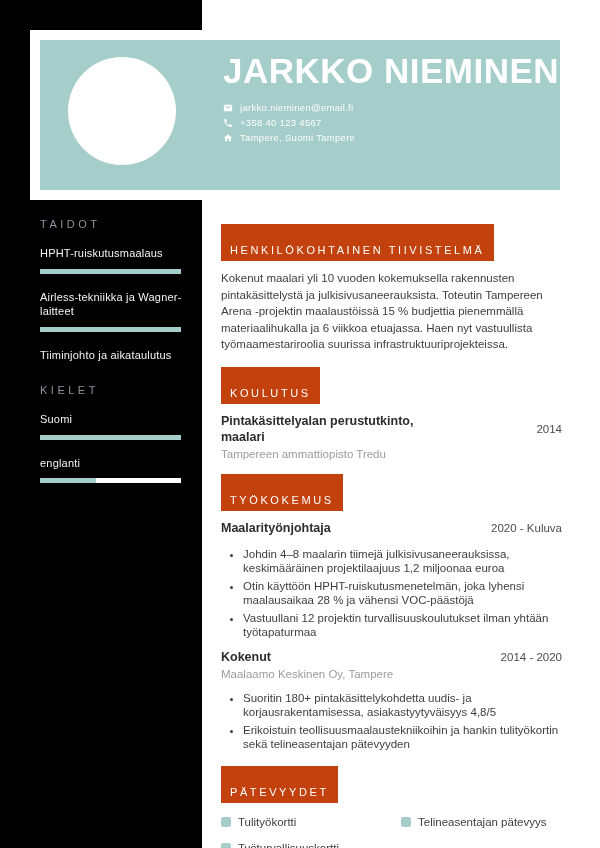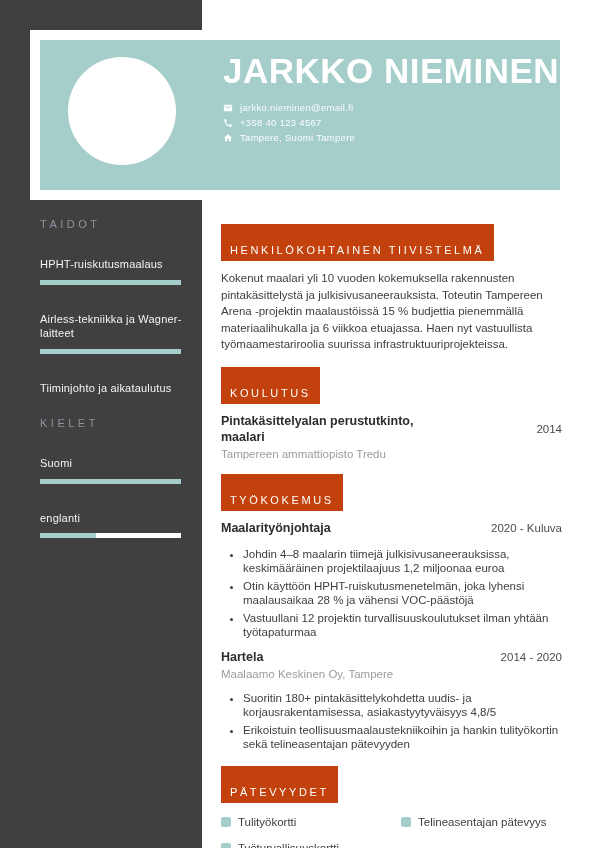--- a/index.html
+++ b/index.html
@@ -3,25 +3,25 @@
 <meta charset="utf-8">
 <style>
   * { box-sizing: border-box; }
   html,body { margin:0; padding:0; background:#e8e8e8; }
   .page {
     position:relative; width:600px; height:848px; margin:0 auto;
     background:#ffffff; overflow:hidden;
     font-family:"Liberation Sans", sans-serif;
   }
   
-  .sidebar { position:absolute; left:0; top:0; width:202px; height:848px; background:#404040; }
+  .sidebar { position:absolute; left:0; top:0; width:202px; height:848px; background:#000000; }
   .sidebar-content { position:absolute; left:40px; top:218px; width:145px; }
   .side-title { font-size:11px; letter-spacing:3.5px; color:#8f93a0; }
   .side-title.languages { margin-top:22px; }
-  .skill-label { margin-top:27px; font-size:11px; line-height:14.5px; color:#f4f4f4; letter-spacing:.2px; width:142px; }
+  .skill-label { margin-top:16px; font-size:11px; line-height:14.5px; color:#f4f4f4; letter-spacing:.2px; width:142px; }
   .bar { margin-top:8px; width:141px; height:5px; background:#ffffff; }
   .bar-fill { height:100%; background:#a5cecb; }
   
   .header-frame {
     position:absolute; left:30px; top:30px; width:540px; height:170px;
     background:#a5cecb; border:10px solid #ffffff;
   }
   .photo { position:absolute; left:28px; top:17px; width:108px; height:108px; border-radius:50%; background:#ffffff; }
   .header-text { position:absolute; left:183px; top:12px; width:330px; }
   .name { margin:0; font-size:35px; line-height:38px; font-weight:700; letter-spacing:.5px; color:#ffffff; white-space:nowrap; }
@@ -156,21 +156,21 @@
         </div>
         <ul class="bullets">
           <li>Johdin 4–8 maalarin tiimejä julkisivusaneerauksissa, keskimääräinen projektilaajuus 1,2 miljoonaa euroa</li>
           <li>Otin käyttöön HPHT-ruiskutusmenetelmän, joka lyhensi maalausaikaa 28 % ja vähensi VOC-päästöjä</li>
           <li>Vastuullani 12 projektin turvallisuuskoulutukset ilman yhtään työtapaturmaa</li>
         </ul>
       </div>
 
       <div class="entry">
         <div class="entry-head">
-          <div class="role">Hartela</div>
+          <div class="role">Kokenut</div>
           <div class="date">2014 - 2020</div>
         </div>
         <div class="company">Maalaamo Keskinen Oy, Tampere</div>
         <ul class="bullets">
           <li>Suoritin 180+ pintakäsittelykohdetta uudis- ja korjausrakentamisessa, asiakastyytyväisyys 4,8/5</li>
           <li>Erikoistuin teollisuusmaalaustekniikoihin ja hankin tulityökortin sekä telineasentajan pätevyyden</li>
         </ul>
       </div>
     </div>
 

